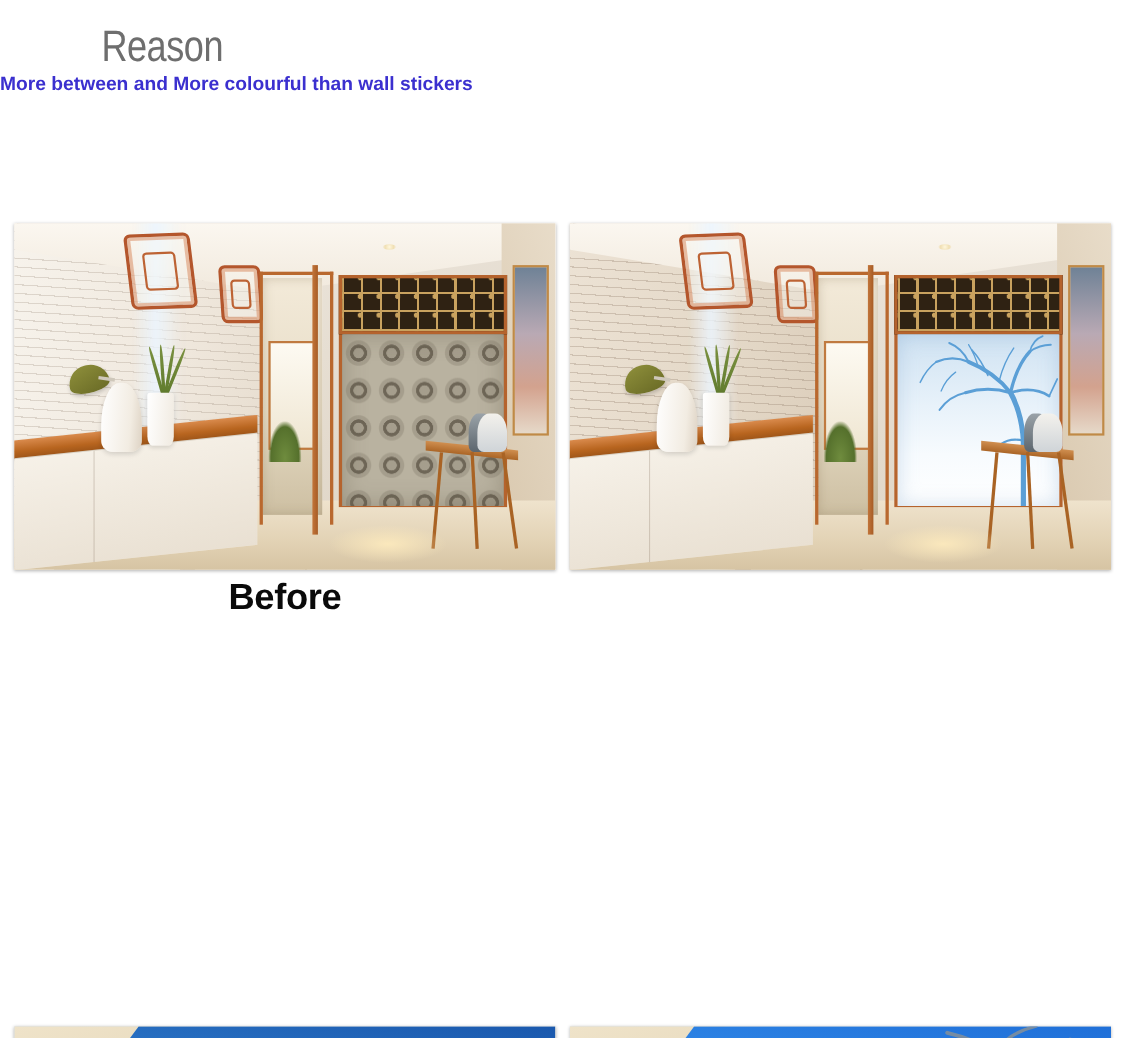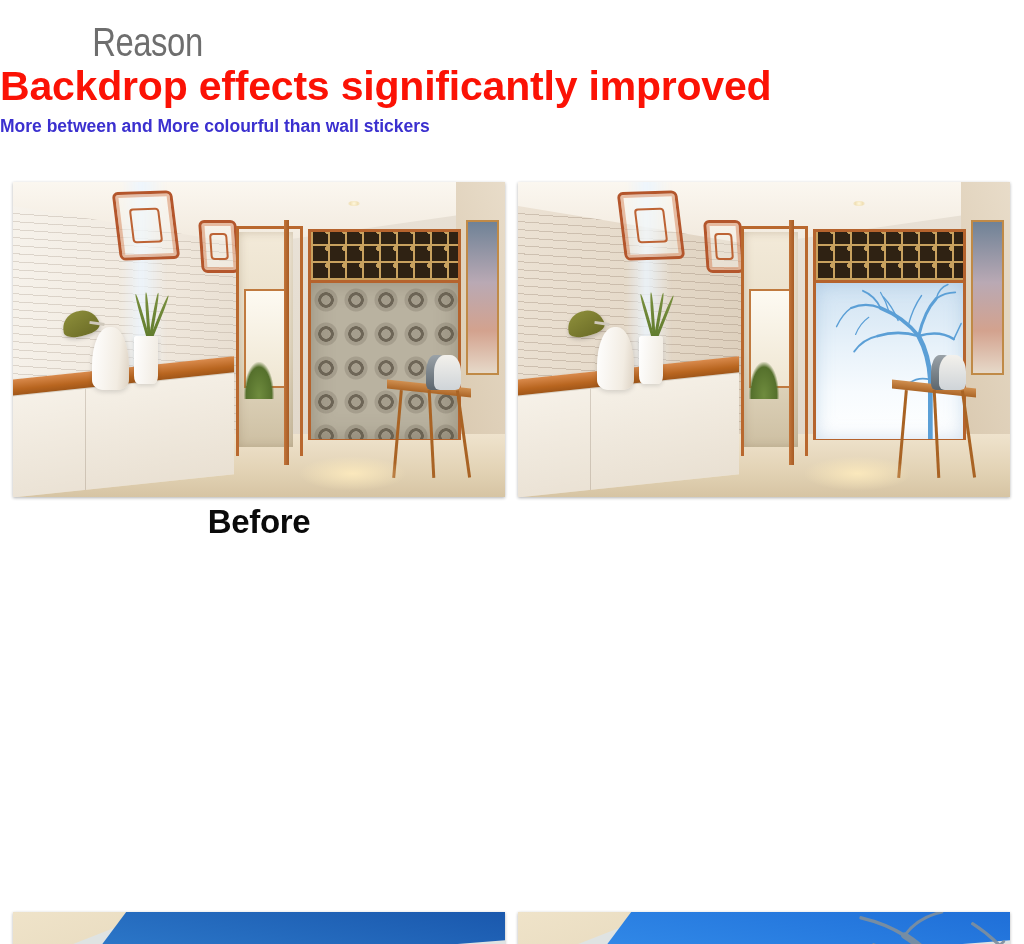--- a/index.html
+++ b/index.html
@@ -49,21 +49,21 @@
     margin: 0;
     white-space: nowrap;
     letter-spacing: -0.25px;
   }
   .subline.second { letter-spacing: 0px; }
 
   
   .grid {
     position: absolute;
     left: 0;
-    top: 179px;
+    top: 200px;
     width: 1021px;
   }
   .row {
     position: relative;
     width: 1024px;
   }
   .row-top { height: 365px; }
   .row-bottom { height: 380px; }
 
   .photo-cell {
@@ -328,21 +328,20 @@
 
   
   .lv-tree-svg { position: absolute; left: 37%; top: 0; width: 63%; height: 92%; }
   .hw-tree-svg { position: absolute; left: 0; top: 0; width: 100%; height: 100%; }
 </style>
 </head>
 <body>
 
 <div class="header">
   <div class="reason-title">Reason</div>
-  <div class="headline">Backdrop effects significantly improved</div>
   <div class="subline second">More between and More colourful than wall stickers</div>
 </div>
 
 <div class="grid">
 
   <div class="row row-top">
 
     <div class="photo-cell cell-tl">
       <div class="photo size-top hallway">
         <div class="hw-left-wall"></div>

